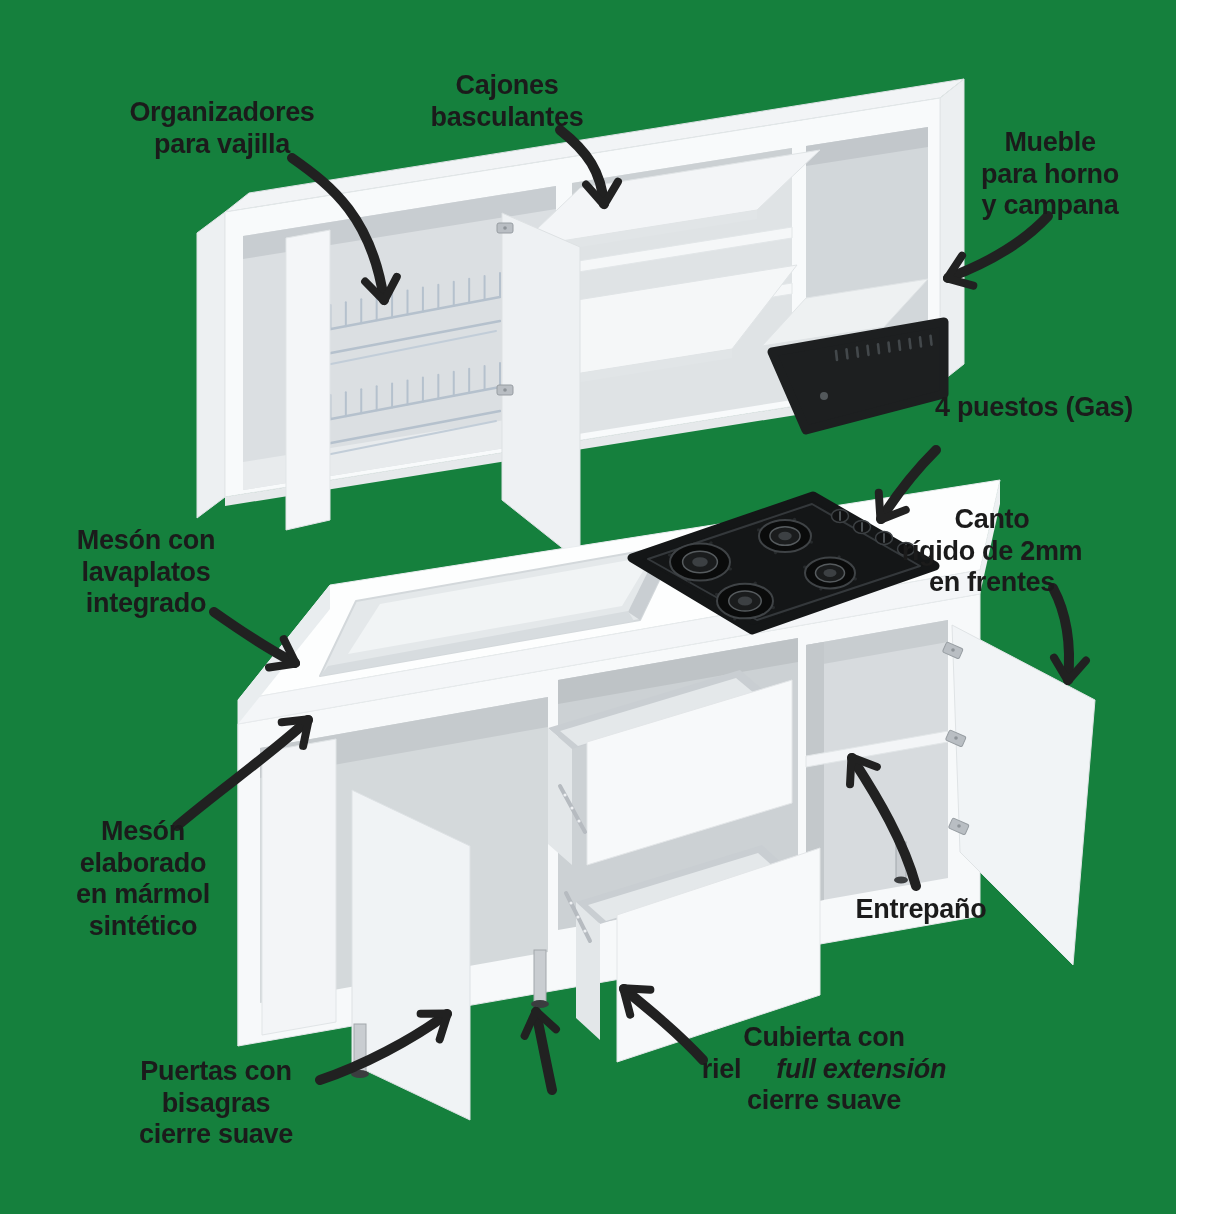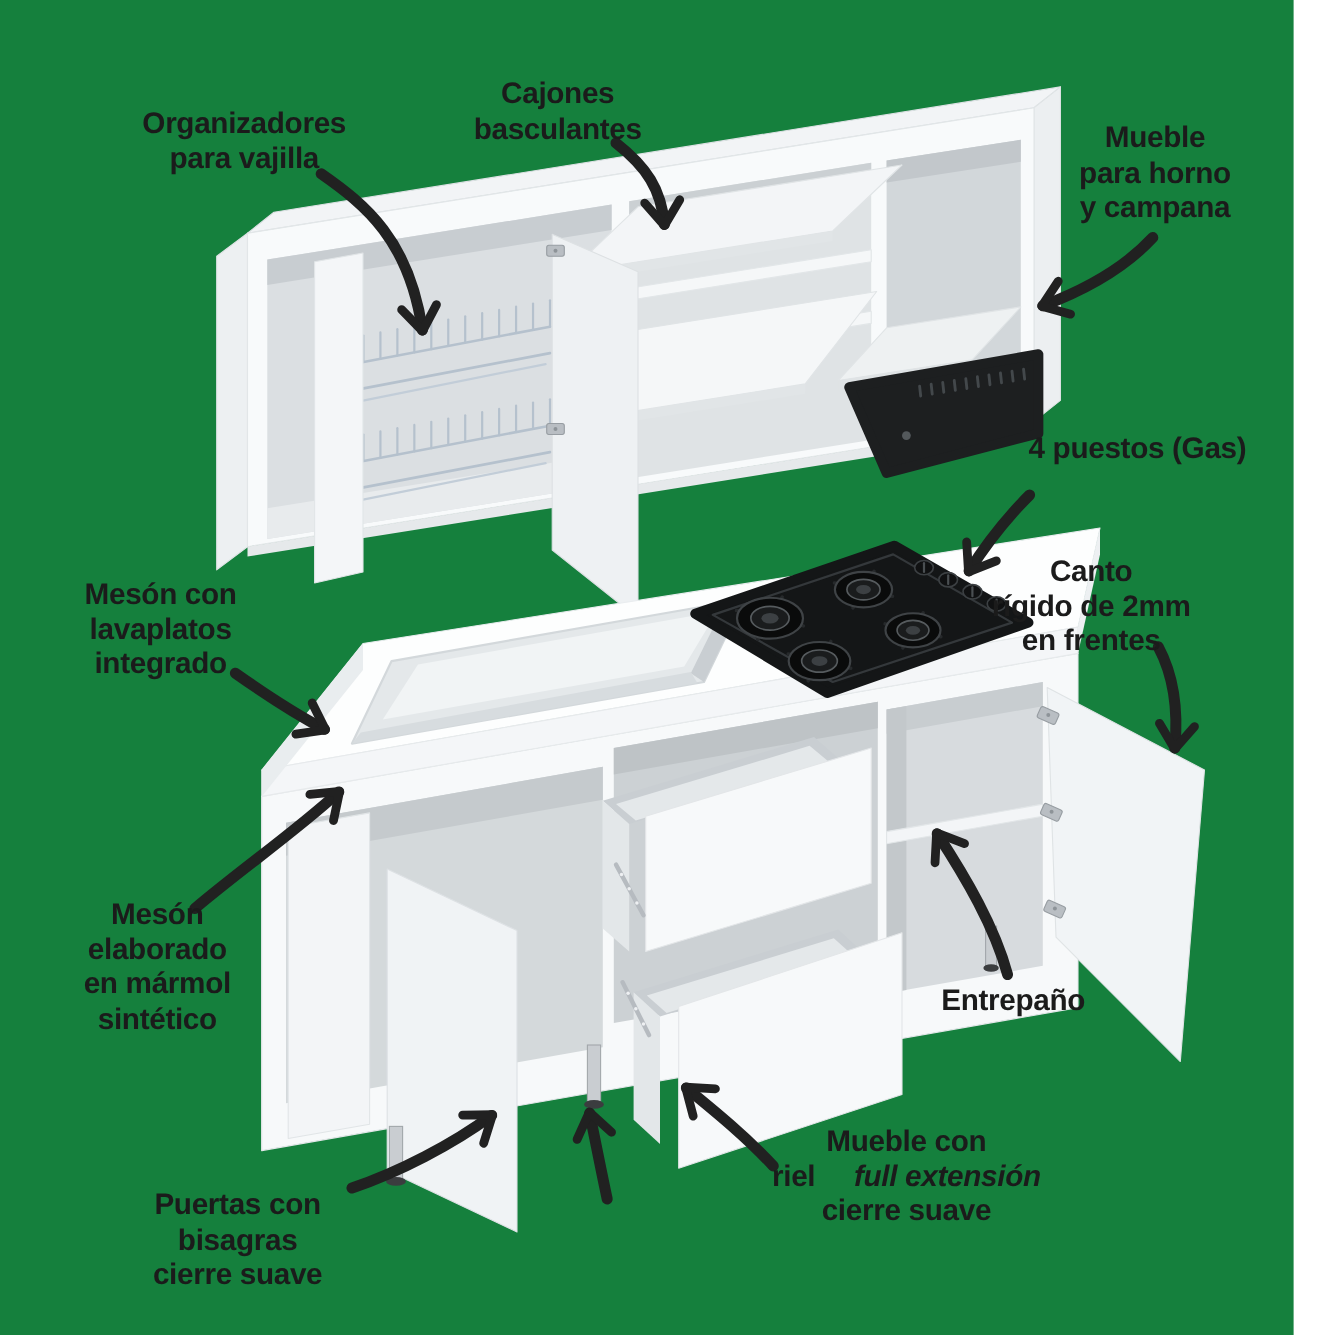--- a/index.html
+++ b/index.html
@@ -220,21 +220,21 @@
   </svg>
   <div id="labels">
       <div class="label" style="left: 222px; top: 97px;">
         <div><span>Organizadores</span></div>
         <div><span>para vajilla</span></div>
       </div>
       <div class="label" style="left: 507px; top: 70px;">
         <div><span>Cajones</span></div>
         <div><span>basculantes</span></div>
       </div>
-      <div class="label" style="left: 1050px; top: 110px; text-align: center;">
+      <div class="label" style="left: 1050px; top: 127px; text-align: center;">
         <div><span>Mueble</span></div>
         <div><span>para horno</span></div>
         <div><span>y campana</span></div>
       </div>
       <div class="label" style="left: 1034px; top: 392px;">
         <div><span>4 puestos (Gas)</span></div>
       </div>
       <div class="label" style="left: 992px; top: 504px;">
         <div><span>Canto</span></div>
         <div><span>rígido de 2mm</span></div>
@@ -247,24 +247,24 @@
       </div>
       <div class="label" style="left: 143px; top: 816px;">
         <div><span>Mesón</span></div>
         <div><span>elaborado</span></div>
         <div><span>en mármol</span></div>
         <div><span>sintético</span></div>
       </div>
       <div class="label" style="left: 921px; top: 894px;">
         <div><span>Entrepaño</span></div>
       </div>
-      <div class="label" style="left: 216px; top: 1056px; margin-top: 24px;">
+      <div class="label" style="left: 216px; top: 1056px;">
         <div><span>Puertas con</span></div>
         <div><span>bisagras</span></div>
         <div><span>cierre suave</span></div>
       </div>
       <div class="label" style="left: 824px; top: 1022px;">
-        <div><span>Mueble con</span></div>
+        <div><span>Cubierta con</span></div>
         <div><span>riel </span><em>full extensión</em></div>
         <div><span>cierre suave</span></div>
       </div>
     </div>
 </div>
 
 </body></html>

